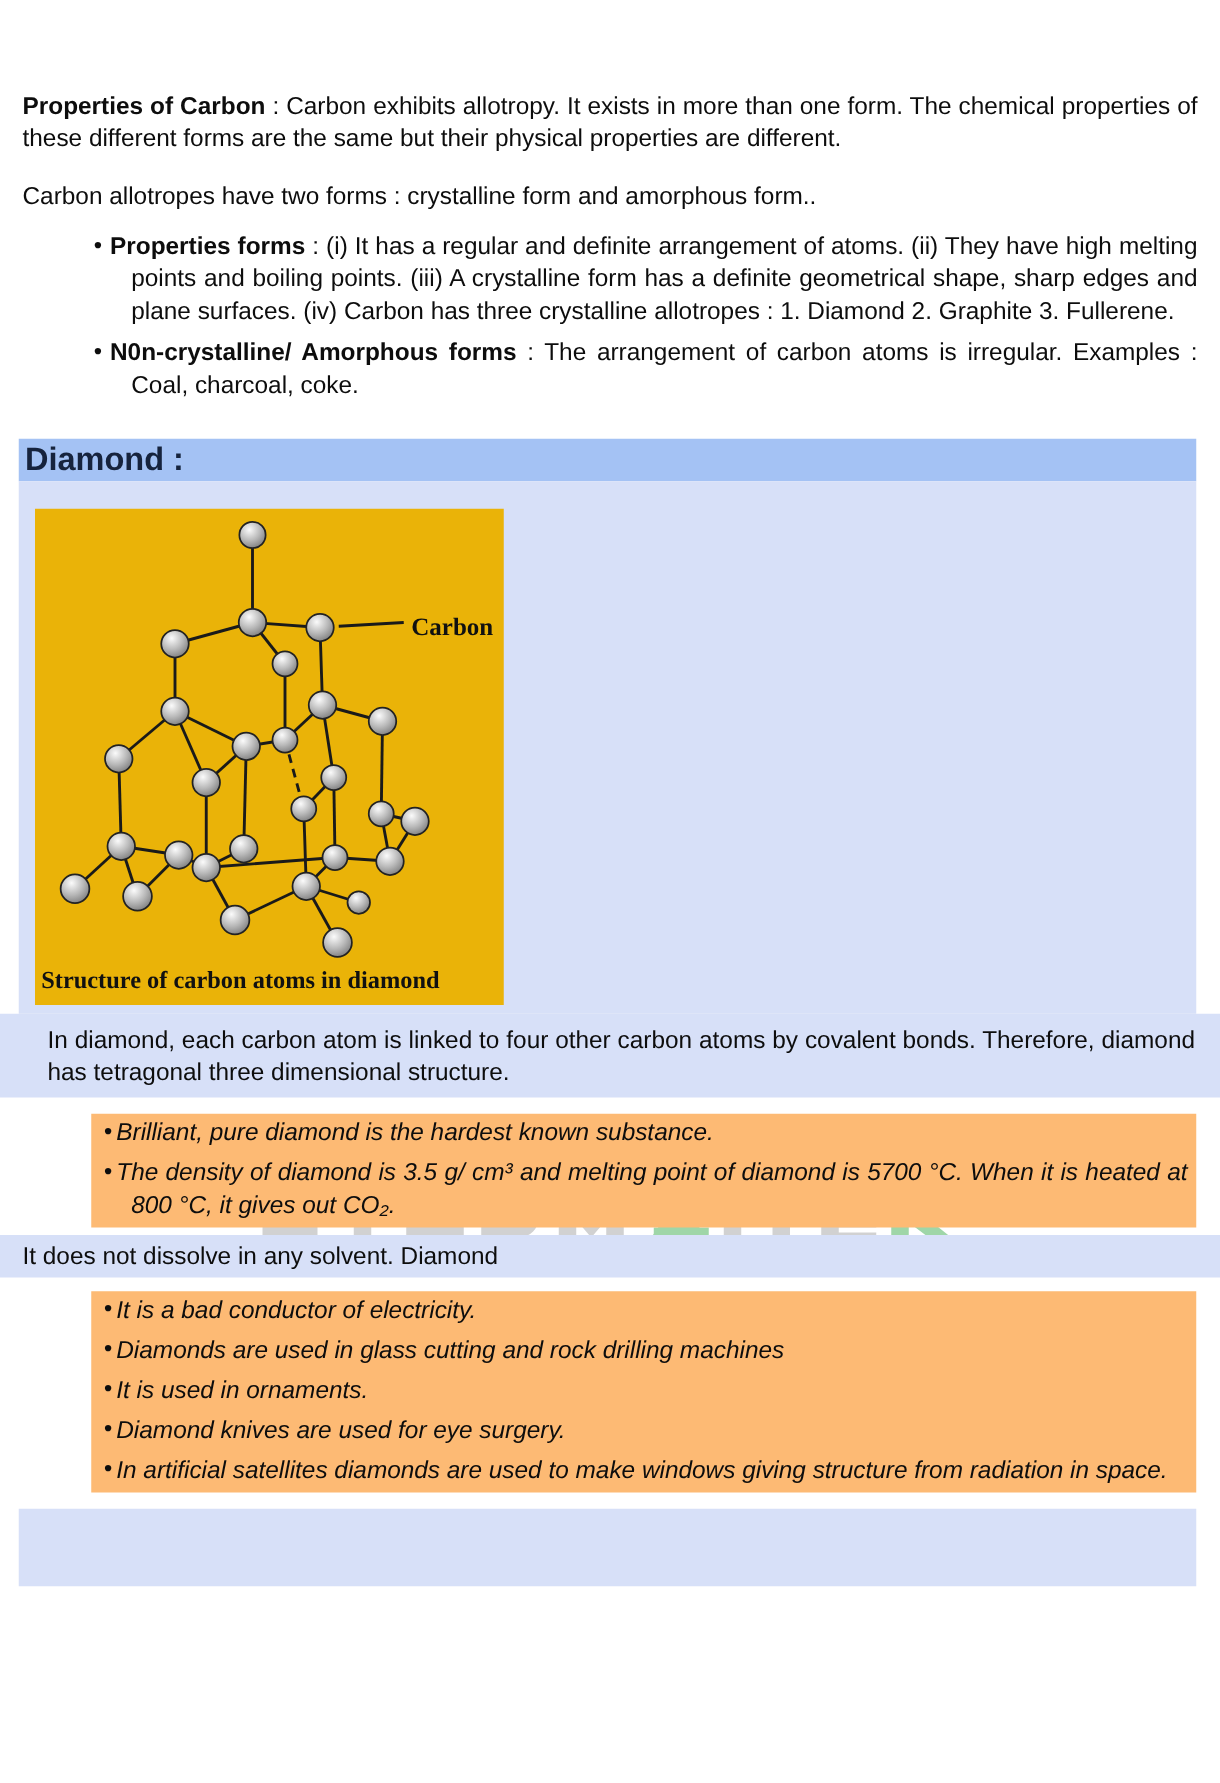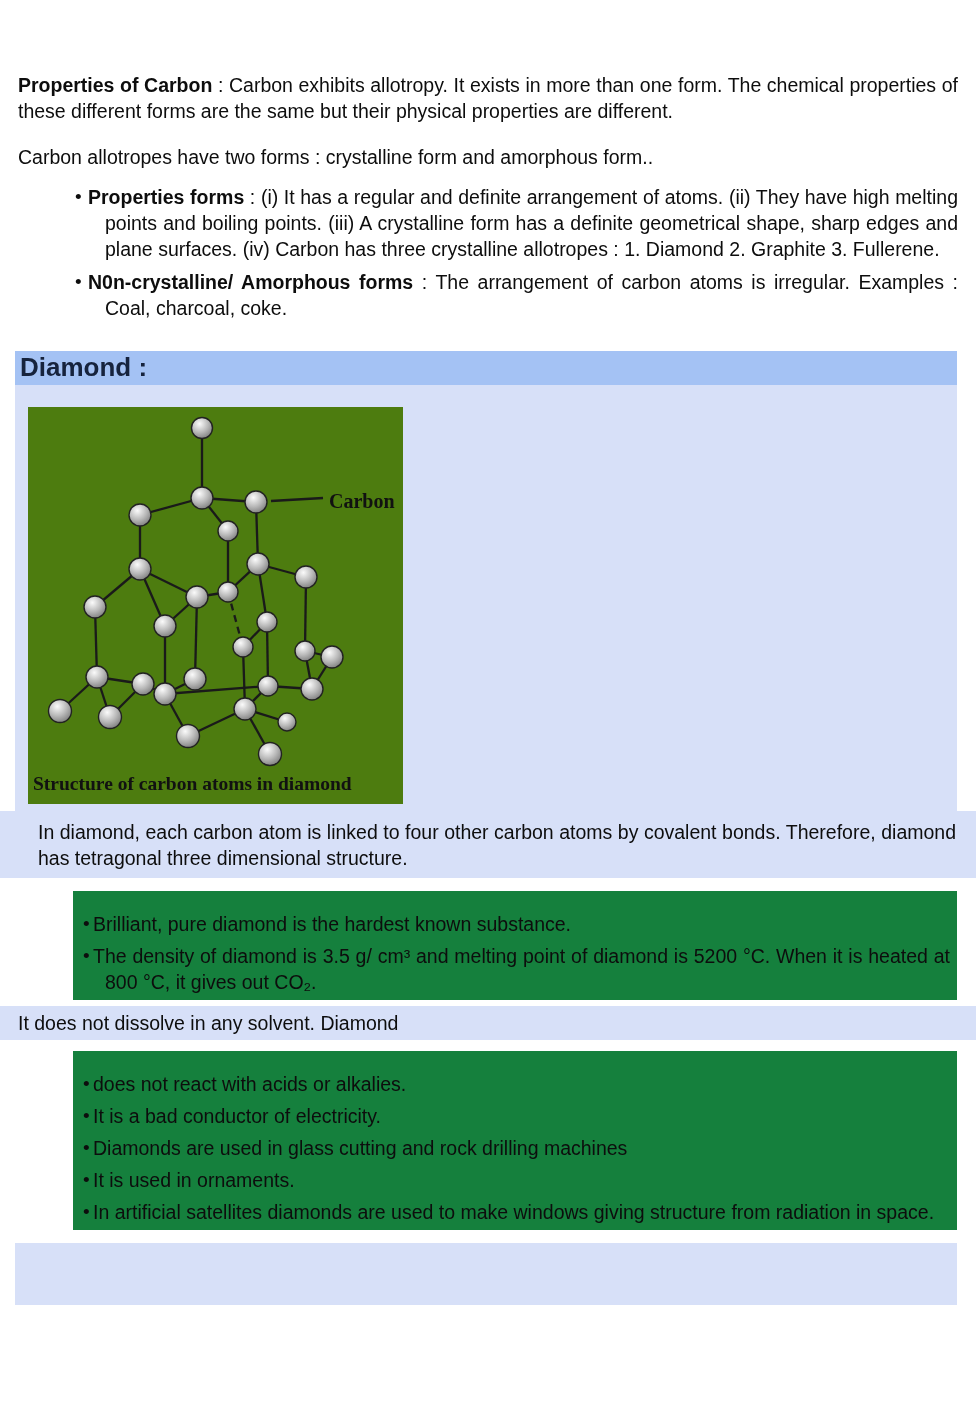--- a/index.html
+++ b/index.html
@@ -26,32 +26,32 @@
     margin:30px 19px 0 15px;background:#a4c2f4;
     padding:3px 5px 5px 5px;font-weight:bold;color:#16233d;font-size:26px;
   }
   .section-blue{
     margin:0 19px 0 15px;background:#d7e0f8;
     padding:6px 0 7px 0;
   }
   .section-blue .sec-para{margin:0 2px 0 3px;text-align:justify;}
 
   .figure-box{
-    width:375px;height:397px;background:#4d7c0f;
+    width:375px;height:397px;background:#eab308;
     margin:16px 0 0 13px;position:relative;
   }
 
   .band-full{
     background:#d7e0f8;padding:8px 20px 7px 18px;text-align:justify;
   }
   .band-covalent{margin:0;padding-left:38px;}
   .band-solvent{margin:6px 0 0 0;padding:4px 20px 4px 18px;}
 
   .bullet-box{
-    margin:0 19px 0 73px;background:#15803d;padding:20px 7px 5px 0;
+    margin:0 19px 0 73px;background:#fdba74;padding:2px 7px 5px 0;font-style:italic;
   }
   .bullet-box ul{list-style:none;margin:0;padding:0;}
   .bullet-box li{position:relative;padding-left:32px;text-indent:-12px;margin-bottom:6px;text-align:justify;}
   .bullet-box li:last-child{margin-bottom:0;}
   .bullet-box li::before{content:"\2022";position:absolute;left:10px;top:0;text-indent:0;font-size:19px;}
   .box1{margin-top:13px;}
   .box2{margin-top:11px;}
 
   .band-bottom{
     margin:13px 19px 0 15px;height:62px;background:#d7e0f8;
@@ -197,31 +197,31 @@
         <text x="5" y="383" font-size="19.5" fill="#111111">Structure of carbon atoms in diamond</text>
       </svg>
     </div>
   </div>
 
   <div class="band-full band-covalent z">In diamond, each carbon atom is linked to four other carbon atoms by covalent bonds. Therefore, diamond has tetragonal three dimensional structure.</div>
 
   <div class="bullet-box box1 z">
     <ul>
       <li>Brilliant, pure diamond is the hardest known substance.</li>
-      <li>The density of diamond is 3.5 g/ cm³ and melting point of diamond is 5200 °C. When it is heated at 800 °C, it gives out CO₂.</li>
+      <li>The density of diamond is 3.5 g/ cm³ and melting point of diamond is 5700 °C. When it is heated at 800 °C, it gives out CO₂.</li>
     </ul>
   </div>
 
   <div class="band-full band-solvent z">It does not dissolve in any solvent. Diamond</div>
 
   <div class="bullet-box box2 z">
     <ul>
-      <li>does not react with acids or alkalies.</li>
       <li>It is a bad conductor of electricity.</li>
       <li>Diamonds are used in glass cutting and rock drilling machines</li>
       <li>It is used in ornaments.</li>
+      <li>Diamond knives are used for eye surgery.</li>
       <li>In artificial satellites diamonds are used to make windows giving structure from radiation in space.</li>
     </ul>
   </div>
 
   <div class="band-bottom z"></div>
 
 </div>
 
 </body></html>

